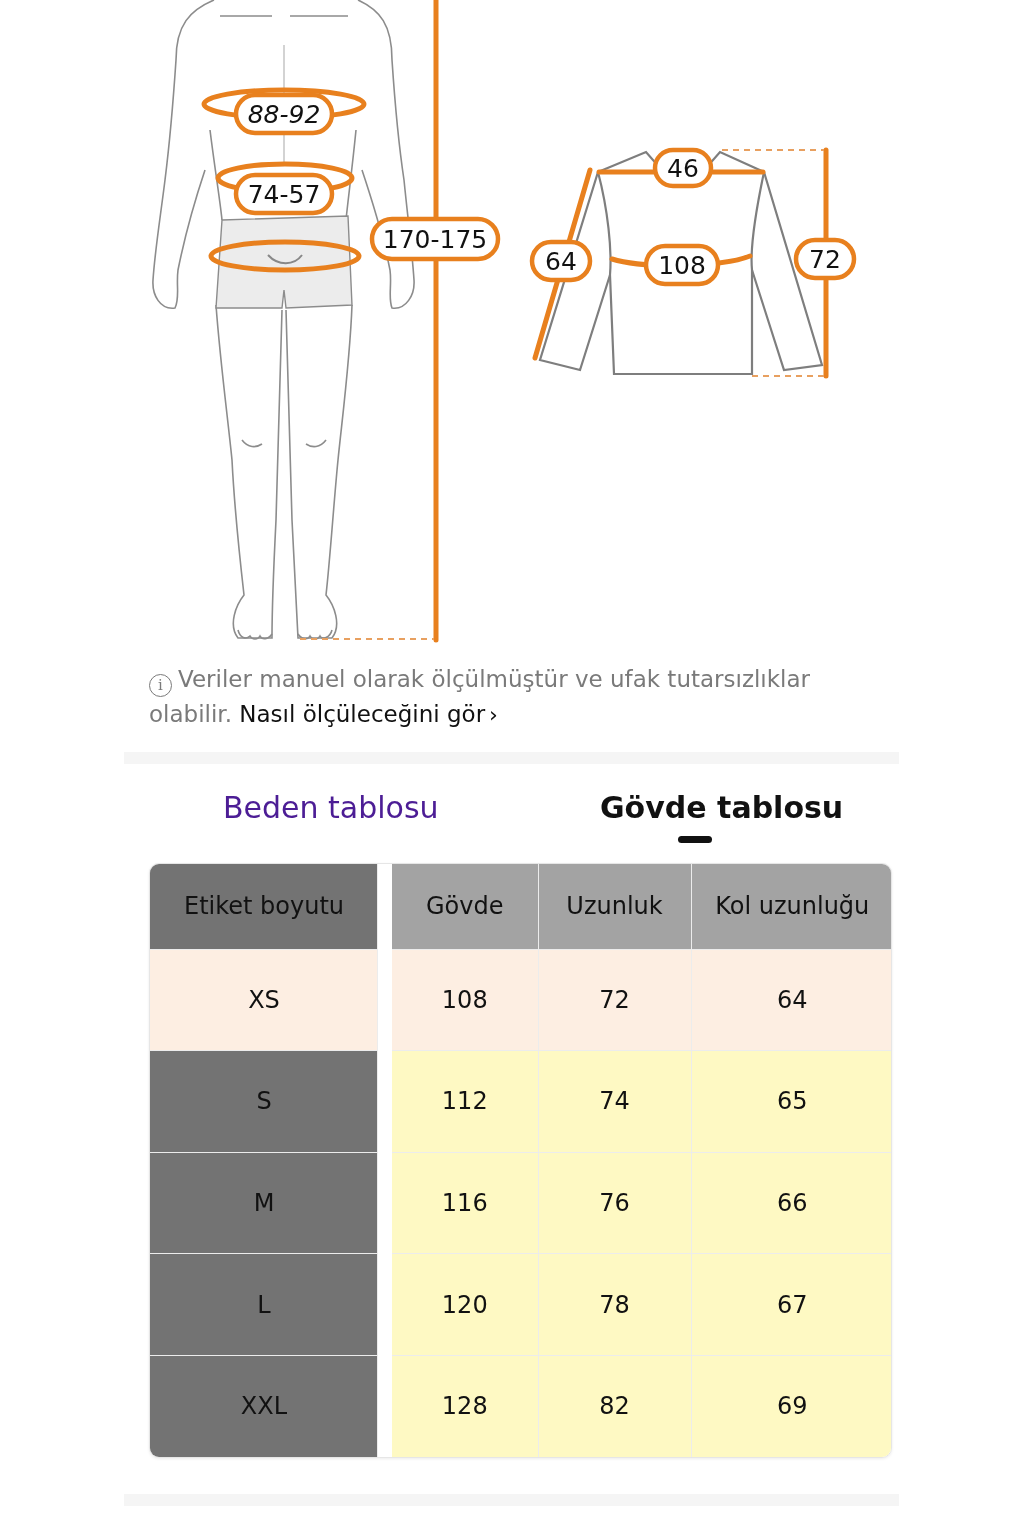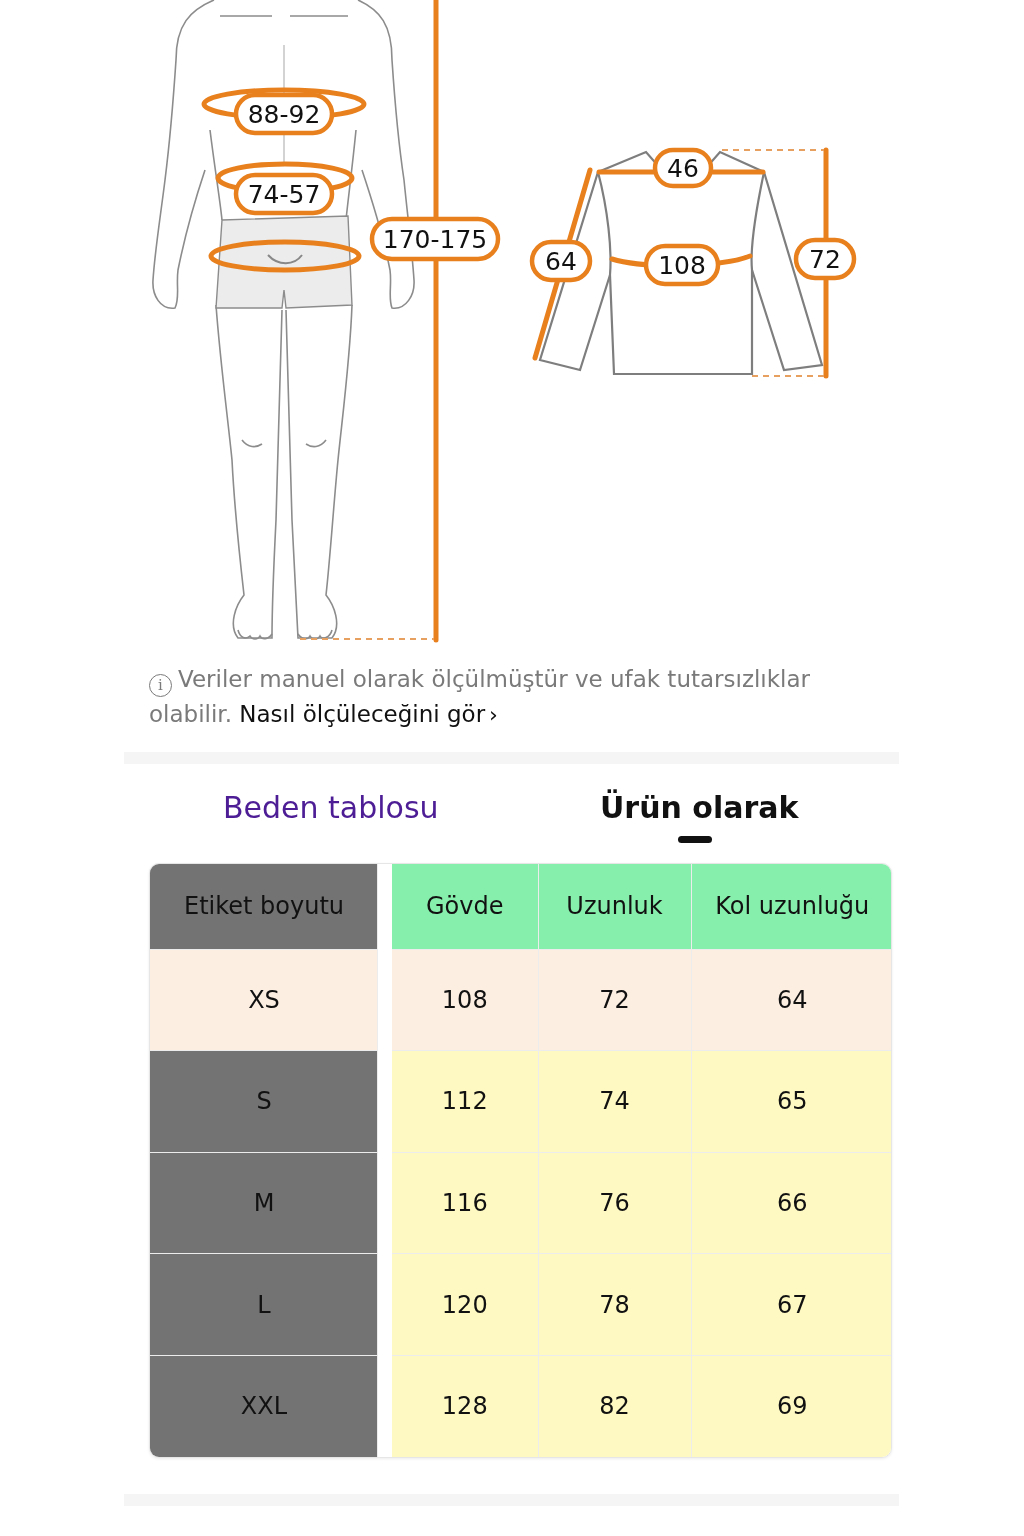--- a/index.html
+++ b/index.html
@@ -32,21 +32,21 @@
   .tab.active { color: #111; left: 476px; font-weight: 600; }
   .tab-indicator { position: absolute; left: 554px; top: 56px; width: 34px; height: 7px; border-radius: 4px; background: #111; }
 
   .table-wrap {
     position: absolute; left: 149px; top: 863px; width: 743px; height: 595px;
     border: 1px solid #e6e6e6; border-radius: 10px; overflow: hidden;
     box-shadow: 0 1px 3px rgba(0,0,0,0.08);
   }
   table { border-collapse: collapse; width: 100%; height: 100%; table-layout: fixed; }
   th, td { text-align: center; font-size: 24px; font-weight: normal; color: #111; border-right: 1px solid #ececec; border-bottom: 1px solid #ececec; }
-  th { background: #86efac; height: 85px; }
+  th { background: #a3a3a3; height: 85px; }
   td { height: 85px; background: #fef9c3; }
   td.first, th.first { background: #737373; border-right: 14px solid #ffffff; box-shadow: inset -1px 0 0 #ececec; }
   tr.highlight td { background: #fdeee2; }
   tr.highlight td.first { background: #fdeee2; }
   tr:last-child td { border-bottom: none; }
   th:last-child, td:last-child { border-right: none; }
   col.c1 { width: 235px; }
   col.c2 { width: 153px; }
   col.c3 { width: 153px; }
   col.c4 { width: 202px; }
@@ -111,39 +111,39 @@
     <line x1="722" y1="150" x2="824" y2="150" stroke="#e8a060" stroke-width="2" stroke-dasharray="6 5"></line>
     <line x1="752" y1="376" x2="824" y2="376" stroke="#e8a060" stroke-width="2" stroke-dasharray="6 5"></line>
     <g fill="#ffffff" stroke="#e8801e" stroke-width="4.5">
       <rect x="655" y="150" width="56" height="36" rx="18"></rect>
       <rect x="646" y="246" width="72" height="38" rx="19"></rect>
       <rect x="532" y="242" width="58" height="38" rx="19"></rect>
       <rect x="796" y="240" width="58" height="38" rx="19"></rect>
     </g>
   </svg>
 
-  <span class="pill-label" style="left:284px; top:114px;">88-92</span>
+  <span class="pill-label" style="left:284px; top:114px;font-style:italic;">88-92</span>
   <span class="pill-label" style="left:284px; top:194px;">74-57</span>
   <span class="pill-label" style="left:435px; top:239px;">170-175</span>
   <span class="pill-label" style="left:683px; top:168px;">46</span>
   <span class="pill-label" style="left:682px; top:265px;">108</span>
   <span class="pill-label" style="left:561px; top:261px;">64</span>
   <span class="pill-label" style="left:825px; top:259px;">72</span>
 </div>
 
 <div class="note">
   <span class="info-icon">i</span><span>Veriler manuel olarak ölçülmüştür ve ufak tutarsızlıklar olabilir.</span>
   <span class="how-link"><span>Nasıl ölçüleceğini gör</span><span class="chev">›</span></span>
 </div>
 
 <div class="divider" style="top:752px;"></div>
 
 <div class="tabs">
   <span class="tab inactive">Beden tablosu</span>
-  <span class="tab active">Ürün olarak</span>
+  <span class="tab active">Gövde tablosu</span>
   <div class="tab-indicator"></div>
 </div>
 
 <div class="table-wrap">
   <table>
     <colgroup>
         <col class="c1">
         <col class="c2">
         <col class="c3">
         <col class="c4">

